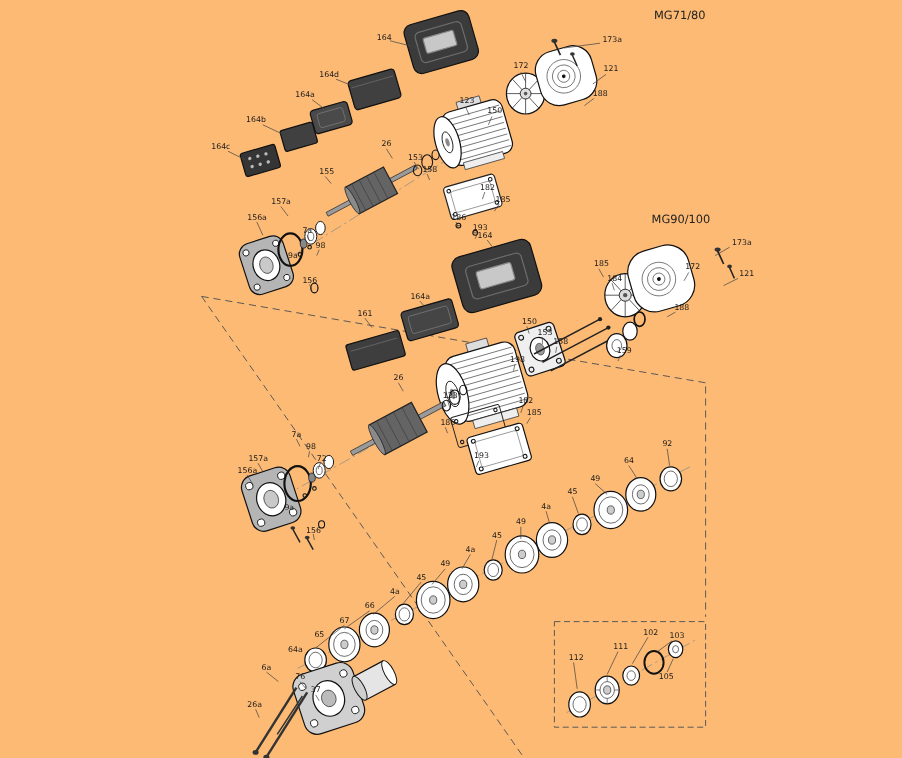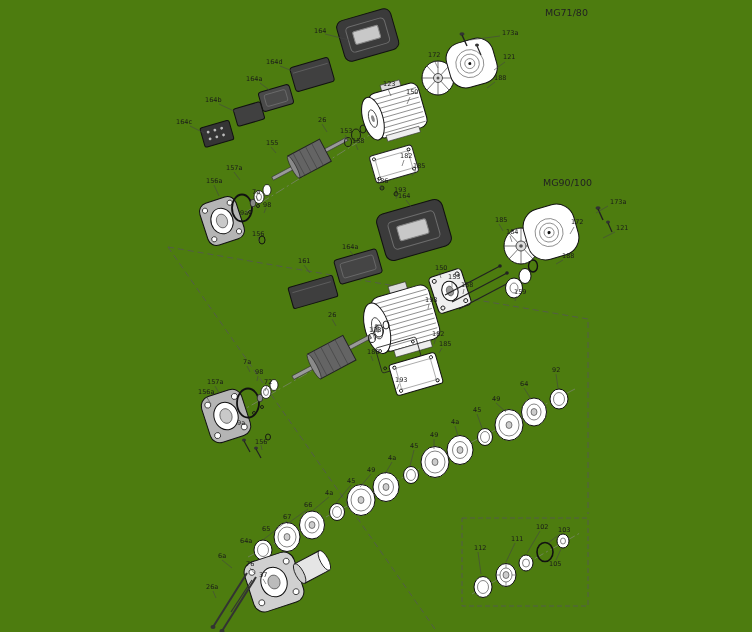--- a/index.html
+++ b/index.html
@@ -1,16 +1,16 @@
 <!DOCTYPE html>
 <html><head>
 <meta charset="utf-8">
 <style>
   html,body{margin:0;padding:0;background:#fff;}
-  .canvas{position:relative;width:752px;height:632px;background:#4d7c0f;overflow:hidden;
+  .canvas{position:relative;width:752px;height:632px;background:#fdba74;overflow:hidden;
           font-family:"DejaVu Sans",sans-serif;}
   svg{position:absolute;left:0;top:0;}
   .model-title{font-family:"DejaVu Sans",sans-serif;font-size:9.5px;fill:#222;}
   .part-label{font-family:"DejaVu Sans",sans-serif;font-size:6.5px;fill:#1a1a1a;}
   .leader{stroke:#444;stroke-width:0.6;}
   .ink{stroke:#151515;fill:none;stroke-width:0.9;}
   .fin{stroke:#333;stroke-width:0.5;}
   .grille{stroke:#555;stroke-width:0.6;fill:none;}
   .dash{stroke:#555;stroke-width:0.8;fill:none;stroke-dasharray:6 4;}
   .axis{stroke:#888;stroke-width:0.6;fill:none;stroke-dasharray:10 3 2 3;}

